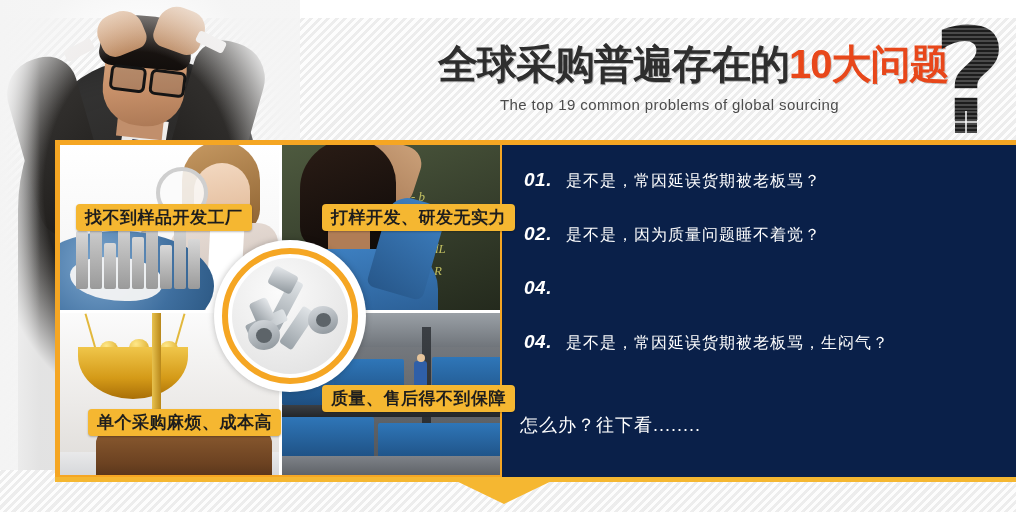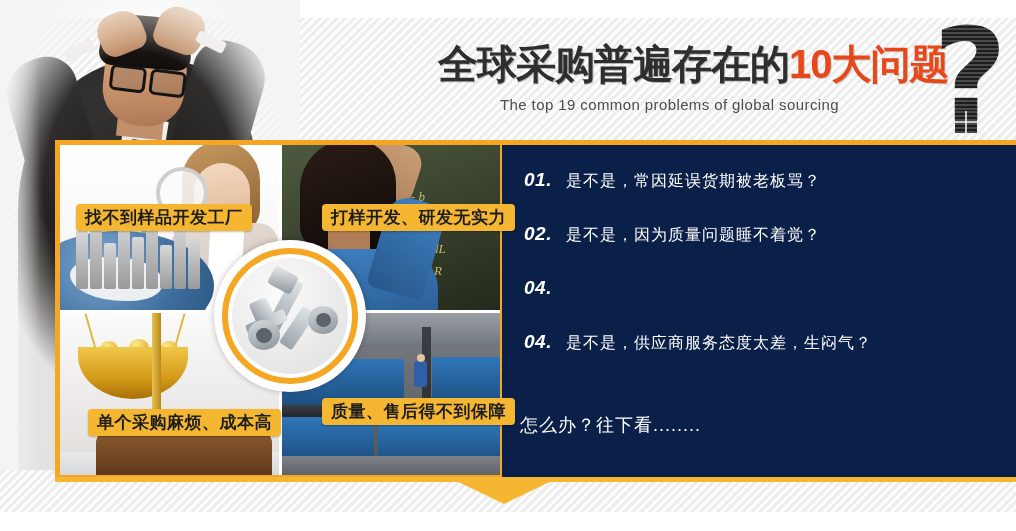--- a/index.html
+++ b/index.html
@@ -369,21 +369,21 @@
     height: 27px;
     padding: 0 9px;
     border-radius: 4px;
     white-space: nowrap;
     letter-spacing: 0.5px;
     box-shadow: 0 1px 2px rgba(0,0,0,0.25);
   }
   .cap-1 { left: 76px;  top: 204px; }
   .cap-2 { left: 322px; top: 204px; }
   .cap-3 { left: 88px;  top: 409px; }
-  .cap-4 { left: 322px; top: 398px; }
+  .cap-4 { left: 322px; top: 385px; }
 
   
   .panel {
     position: absolute;
     left: 502px;
     top: 140px;
     width: 514px;
     height: 340px;
     background: #0a2049;
     border-top: 5px solid #f5a623;
@@ -594,21 +594,21 @@
       </div>
       <div class="row">
         <span class="row-num">02.</span>
         <span class="row-text">是不是，因为质量问题睡不着觉？</span>
       </div>
       <div class="row">
         <span class="row-num">04.</span>
       </div>
       <div class="row">
         <span class="row-num">04.</span>
-        <span class="row-text">是不是，供应商服务态度太差，生闷气？</span>
+        <span class="row-text">是不是，常因延误货期被老板骂，生闷气？</span>
       </div>
     </div>
     <div class="footnote">怎么办？往下看........</div>
   </div>
 
   <div class="yellow-band"></div>
   <div class="arrow-down"></div>
   <div class="bottom-white"></div>
 
 </div>

